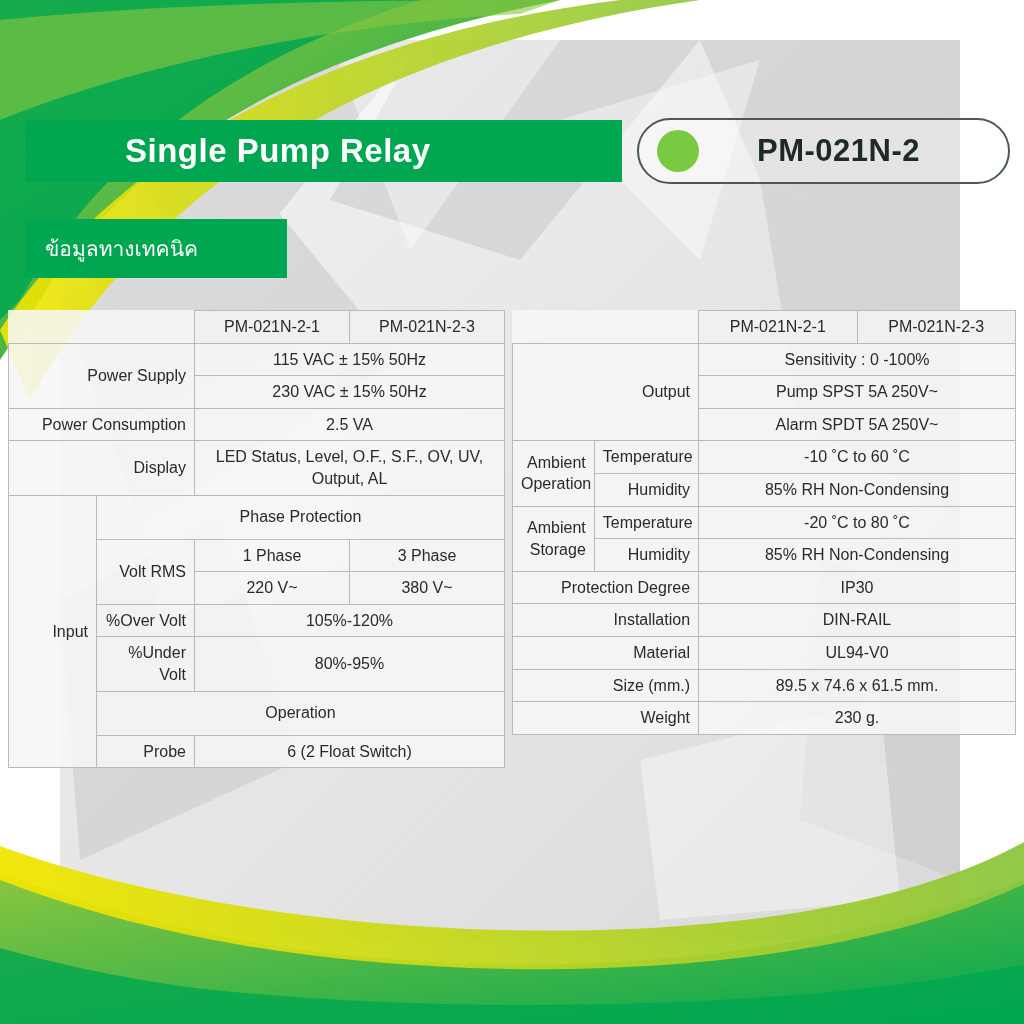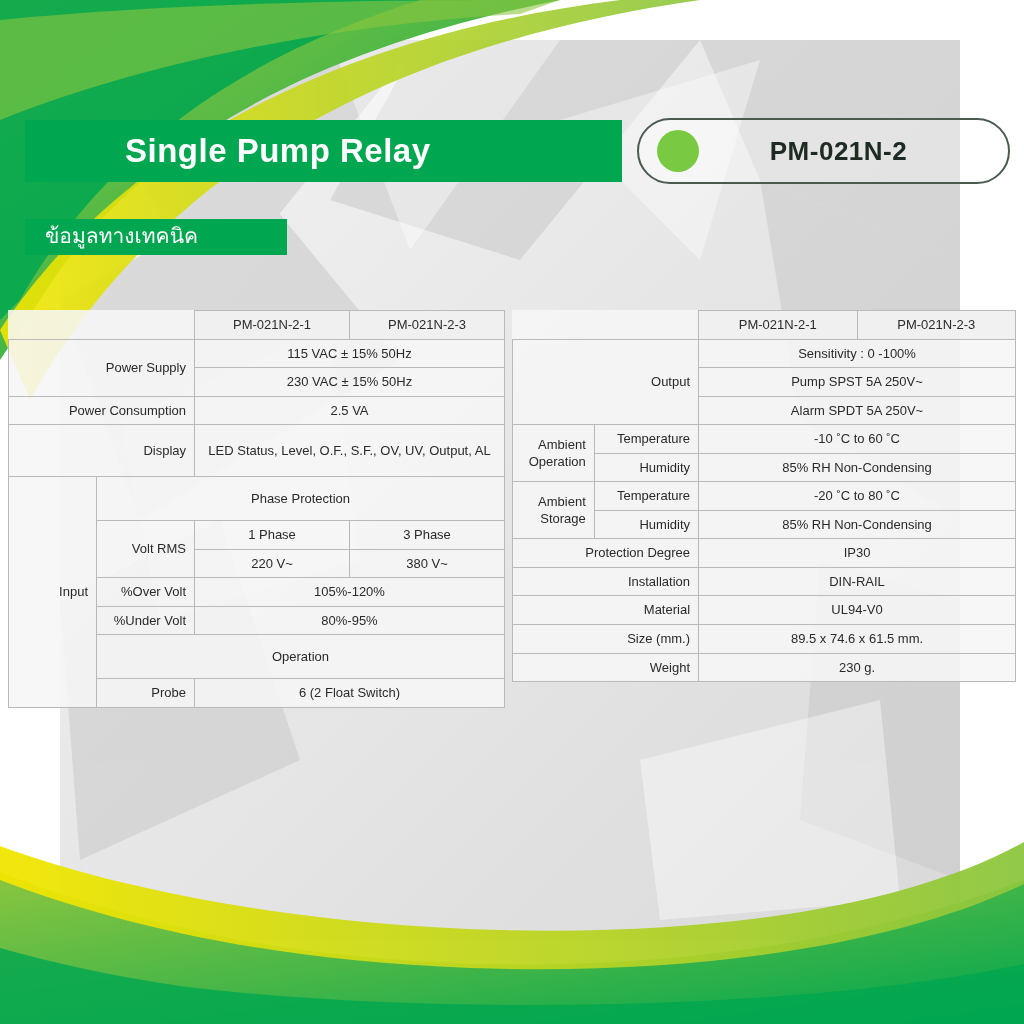--- a/index.html
+++ b/index.html
@@ -33,41 +33,41 @@
     border:2px solid #4a5a4f; border-radius:33px;
     background:rgba(255,255,255,0.35);
     display:flex; align-items:center;
   }
   .model-pill .dot {
     width:42px; height:42px; border-radius:50%;
     background:#7ac943; margin-left:18px;
   }
   .model-pill .txt {
     flex:1; text-align:center; color:#1d2b22;
-    font-size:26px; font-weight:bold; letter-spacing:0.5px;
+    font-size:31px; font-weight:bold; letter-spacing:0.5px;
     padding-right:30px;
   }
 
   .subtitle-bar {
-    position:absolute; left:25px; top:219px; width:262px; height:36px;
-    background:#00a650; display:flex; 
+    position:absolute; left:25px; top:219px; width:262px; height:59px;
+    background:#00a650; display:flex; align-items:center;
   }
   .subtitle-bar .txt {
     color:#ffffff; font-size:21px; padding-left:20px; font-weight:normal;
   }
 
   
   table {
     border-collapse:collapse;
     table-layout:fixed;
     background:rgba(246,246,246,0.88);
   }
   td {
     border:1px solid #b9b9b9;
-    font-size:13px;
+    font-size:16px;
     color:#2a2a2a;
     padding:5px 8px;
     vertical-align:middle;
     line-height:1.35;
   }
   td.lbl { text-align:right; }
   td.ctr { text-align:center; }
   td.hdr { text-align:center; background:rgba(240,240,240,0.9); }
   td.blank { border:none; background:transparent; }
 

